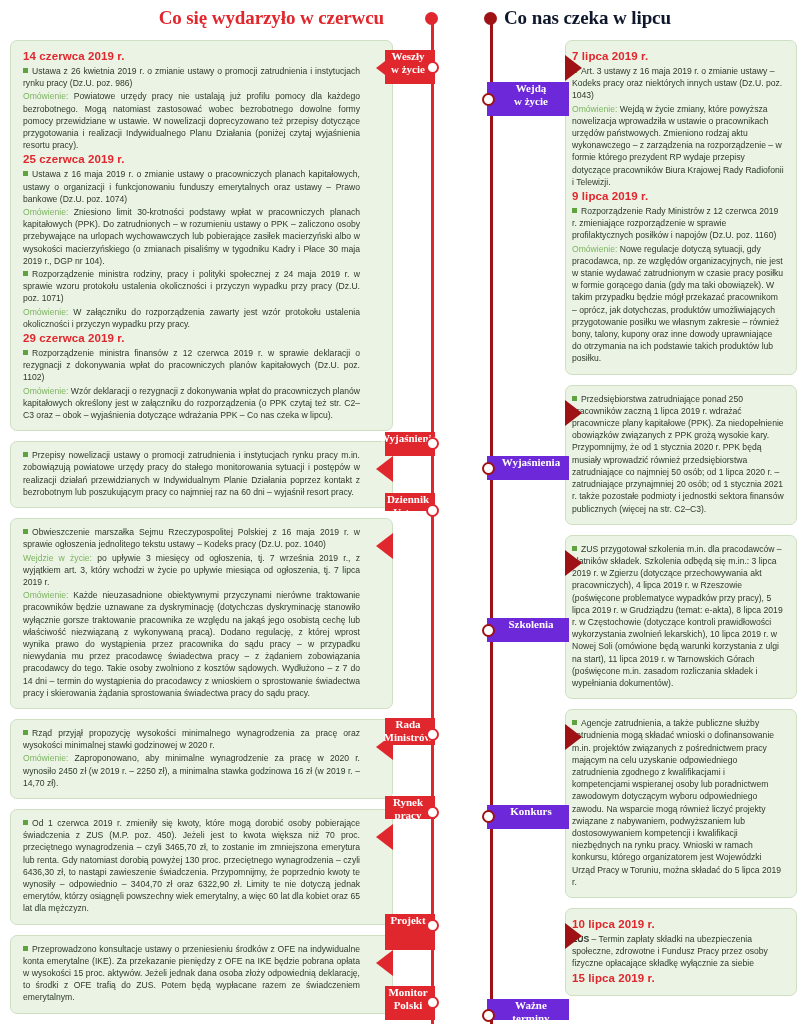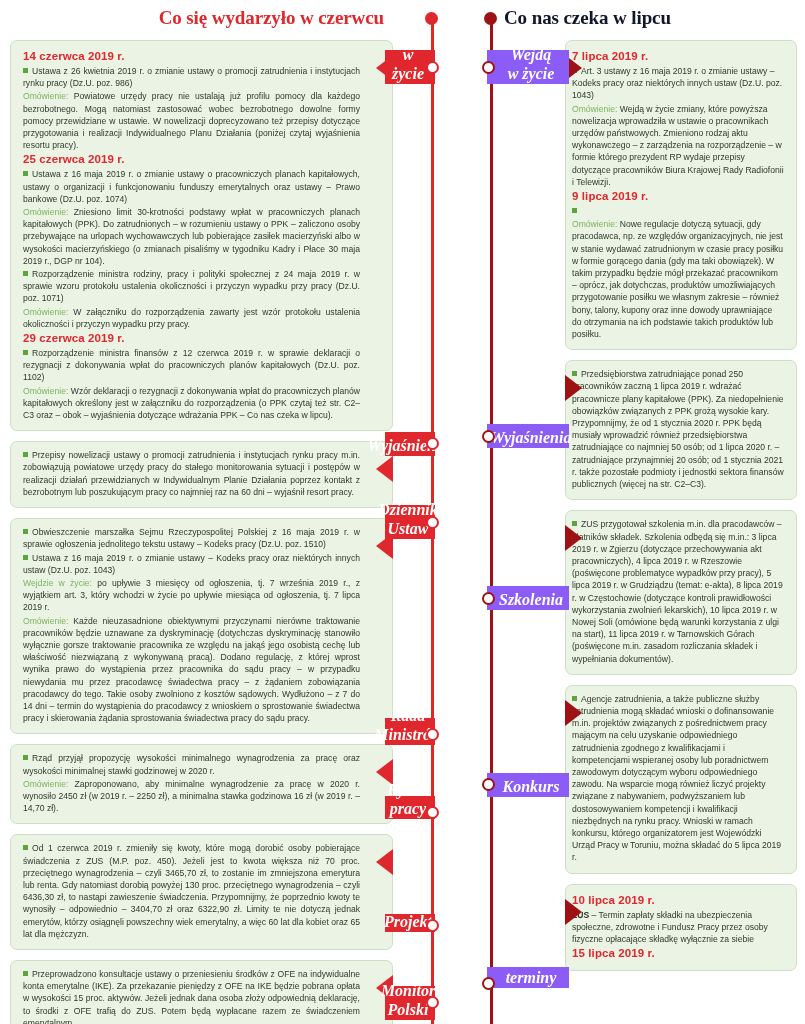--- a/index.html
+++ b/index.html
@@ -132,39 +132,39 @@
     color: #2f3a2c;
     font-weight: bold;
   }
 
   
   .tag {
     position: absolute;
     color: #ffffff;
     font-family: "Liberation Serif", serif;
     font-weight: bold;
-    font-size: 16px;
+    font-size: 11px;
     line-height: 1.18;
     display: flex;
-    align-items: flex-end;
+    align-items: flex-start;
     justify-content: center;
     text-align: center;
-    font-style: italic;
   }
   .tag.left-tag {
     background: #e1272e;
     left: 385px;
     width: 50px;
     padding-right: 4px;
   }
   .tag.right-tag {
-    background: #8b5cf6;
+    background: #6d28d9;
     left: 487px;
     width: 82px;
     padding-left: 6px;
+    margin-top: 32px;
   }
   .tag .knob {
     position: absolute;
     width: 13px; height: 13px;
     border-radius: 50%;
     background: #ffffff;
     border: 2.5px solid #e1272e;
   }
   .tag.left-tag .knob  { right: -4px; }
   .tag.right-tag .knob { left: -5px; border-color: #9e1216; }
@@ -198,22 +198,21 @@
       <div class="date-head">29 czerwca 2019 r.</div>
       <p class="para"><span class="bullet"></span><span>Rozporządzenie ministra finansów z 12 czerwca 2019 r. w sprawie deklaracji o rezygnacji z dokonywania wpłat do pracowniczych planów kapitałowych (Dz.U. poz. 1102)</span></p>
       <p class="para"><span class="lead">Omówienie:</span> <span>Wzór deklaracji o rezygnacji z dokonywania wpłat do pracowniczych planów kapitałowych określony jest w załączniku do rozporządzenia (o PPK czytaj też str. C2–C3 oraz – obok – wyjaśnienia dotyczące wdrażania PPK – Co nas czeka w lipcu).</span></p>
     </div>
     <div class="card left-card">
       <div class="notch to-right"></div>
       <p class="para"><span class="bullet"></span><span>Przepisy nowelizacji ustawy o promocji zatrudnienia i instytucjach rynku pracy m.in. zobowiązują powiatowe urzędy pracy do stałego monitorowania sytuacji i postępów w realizacji działań przewidzianych w Indywidualnym Planie Działania poprzez kontakt z bezrobotnym lub poszukującym pracy co najmniej raz na 60 dni – wyjaśnił resort pracy.</span></p>
     </div>
     <div class="card left-card">
       <div class="notch to-right"></div>
-      <p class="para"><span class="bullet"></span><span>Obwieszczenie marszałka Sejmu Rzeczypospolitej Polskiej z 16 maja 2019 r. w sprawie ogłoszenia jednolitego tekstu ustawy – Kodeks pracy (Dz.U. poz. 1510)</span></p>
-      <p class="para"><span class="bullet"></span><span>Ustawa z 16 maja 2019 r. o zmianie ustawy – Kodeks pracy oraz niektórych innych ustaw (Dz.U. poz. 1043)</span></p>
+      <p class="para"><span class="bullet"></span><span>Obwieszczenie marszałka Sejmu Rzeczypospolitej Polskiej z 16 maja 2019 r. w sprawie ogłoszenia jednolitego tekstu ustawy – Kodeks pracy (Dz.U. poz. 1040)</span></p>
       <p class="para"><span class="lead">Wejdzie w życie:</span> <span>po upływie 3 miesięcy od ogłoszenia, tj. 7 września 2019 r., z wyjątkiem art. 3, który wchodzi w życie po upływie miesiąca od ogłoszenia, tj. 7 lipca 2019 r.</span></p>
       <p class="para"><span class="lead">Omówienie:</span> <span>Każde nieuzasadnione obiektywnymi przyczynami nierówne traktowanie pracowników będzie uznawane za dyskryminację (dotychczas dyskryminację stanowiło wyłącznie gorsze traktowanie pracownika ze względu na jakąś jego osobistą cechę lub właściwość niezwiązaną z wykonywaną pracą). Dodano regulację, z której wprost wynika prawo do wystąpienia przez pracownika do sądu pracy – w przypadku niewydania mu przez pracodawcę świadectwa pracy – z żądaniem zobowiązania pracodawcy do tego. Takie osoby zwolniono z kosztów sądowych. Wydłużono – z 7 do 14 dni – termin do wystąpienia do pracodawcy z wnioskiem o sprostowanie świadectwa pracy i skierowania żądania sprostowania świadectwa pracy do sądu pracy.</span></p>
     </div>
     <div class="card left-card">
       <div class="notch to-right"></div>
       <p class="para"><span class="bullet"></span><span>Rząd przyjął propozycję wysokości minimalnego wynagrodzenia za pracę oraz wysokości minimalnej stawki godzinowej w 2020 r.</span></p>
       <p class="para"><span class="lead">Omówienie:</span> <span>Zaproponowano, aby minimalne wynagrodzenie za pracę w 2020 r. wynosiło 2450 zł (w 2019 r. – 2250 zł), a minimalna stawka godzinowa 16 zł (w 2019 r. – 14,70 zł).</span></p>
     </div>
     <div class="card left-card">
       <div class="notch to-right"></div>
@@ -229,21 +228,21 @@
     </div>
   </div>
 
 <div class="col-right" id="col-right">
     <div class="card right-card">
       <div class="notch to-left"></div>
       <div class="date-head">7 lipca 2019 r.</div>
       <p class="para"><span class="bullet"></span><span>Art. 3 ustawy z 16 maja 2019 r. o zmianie ustawy – Kodeks pracy oraz niektórych innych ustaw (Dz.U. poz. 1043)</span></p>
       <p class="para"><span class="lead">Omówienie:</span> <span>Wejdą w życie zmiany, które powyższa nowelizacja wprowadziła w ustawie o pracownikach urzędów państwowych. Zmieniono rodzaj aktu wykonawczego – z zarządzenia na rozporządzenie – w formie którego prezydent RP wydaje przepisy dotyczące pracowników Biura Krajowej Rady Radiofonii i Telewizji.</span></p>
       <div class="date-head">9 lipca 2019 r.</div>
-      <p class="para"><span class="bullet"></span></p>
+      <p class="para"><span class="bullet"></span><span>Rozporządzenie Rady Ministrów z 12 czerwca 2019 r. zmieniające rozporządzenie w sprawie profilaktycznych posiłków i napojów (Dz.U. poz. 1160)</span></p>
       <p class="para"><span class="lead">Omówienie:</span> <span>Nowe regulacje dotyczą sytuacji, gdy pracodawca, np. ze względów organizacyjnych, nie jest w stanie wydawać zatrudnionym w czasie pracy posiłku w formie gorącego dania (gdy ma taki obowiązek). W takim przypadku będzie mógł przekazać pracownikom – oprócz, jak dotychczas, produktów umożliwiających przygotowanie posiłku we własnym zakresie – również bony, talony, kupony oraz inne dowody uprawniające do otrzymania na ich podstawie takich produktów lub posiłku.</span></p>
     </div>
     <div class="card right-card">
       <div class="notch to-left"></div>
       <p class="para"><span class="bullet"></span><span>Przedsiębiorstwa zatrudniające ponad 250 pracowników zaczną 1 lipca 2019 r. wdrażać pracownicze plany kapitałowe (PPK). Za niedopełnienie obowiązków związanych z PPK grożą wysokie kary. Przypomnijmy, że od 1 stycznia 2020 r. PPK będą musiały wprowadzić również przedsiębiorstwa zatrudniające co najmniej 50 osób; od 1 lipca 2020 r. – zatrudniające przynajmniej 20 osób; od 1 stycznia 2021 r. także pozostałe podmioty i jednostki sektora finansów publicznych (więcej na str. C2–C3).</span></p>
     </div>
     <div class="card right-card">
       <div class="notch to-left"></div>
       <p class="para"><span class="bullet"></span><span>ZUS przygotował szkolenia m.in. dla pracodawców – płatników składek. Szkolenia odbędą się m.in.: 3 lipca 2019 r. w Zgierzu (dotyczące przechowywania akt pracowniczych), 4 lipca 2019 r. w Rzeszowie (poświęcone problematyce wypadków przy pracy), 5 lipca 2019 r. w Grudziądzu (temat: e-akta), 8 lipca 2019 r. w Częstochowie (dotyczące kontroli prawidłowości wykorzystania zwolnień lekarskich), 10 lipca 2019 r. w Nowej Soli (omówione będą warunki korzystania z ulgi na start), 11 lipca 2019 r. w Tarnowskich Górach (poświęcone m.in. zasadom rozliczania składek i wypełniania dokumentów).</span></p>
     </div>
@@ -261,33 +260,33 @@
 
 <div id="tags-layer">
     <div class="tag left-tag" style="top: 50px; height: 34px;">
       <span class="tag-text"><span>Weszły</span><br><span>w życie</span></span>
       <span class="knob" style="top: 10.5px;"></span>
     </div>
     <div class="tag left-tag" style="top: 431.875px; height: 24px;">
       <span class="tag-text"><span>Wyjaśnienia</span></span>
       <span class="knob" style="top: 5.5px;"></span>
     </div>
-    <div class="tag left-tag" style="top: 505px; height: 34px;">
+    <div class="tag left-tag" style="top: 493px; height: 18px;">
       <span class="tag-text"><span>Dziennik</span><br><span>Ustaw</span></span>
       <span class="knob" style="top: 10.5px;"></span>
     </div>
     <div class="tag left-tag" style="top: 717.734px; height: 27px;">
       <span class="tag-text"><span>Rada</span><br><span>Ministrów</span></span>
       <span class="knob" style="top: 10.5px;"></span>
     </div>
     <div class="tag left-tag" style="top: 795.547px; height: 23px;">
       <span class="tag-text"><span>Rynek</span><br><span>pracy</span></span>
       <span class="knob" style="top: 10.5px;"></span>
     </div>
-    <div class="tag left-tag" style="top: 913.969px; height: 18px;">
+    <div class="tag left-tag" style="top: 913.969px; height: 36px;">
       <span class="tag-text"><span>Projekt</span></span>
       <span class="knob" style="top: 5.5px;"></span>
     </div>
     <div class="tag left-tag" style="top: 985.781px; height: 34px;">
       <span class="tag-text"><span>Monitor</span><br><span>Polski</span></span>
       <span class="knob" style="top: 10.5px;"></span>
     </div>
     <div class="tag right-tag" style="top: 50px; height: 34px;">
       <span class="tag-text"><span>Wejdą</span><br><span>w życie</span></span>
       <span class="knob" style="top: 10.5px;"></span>

